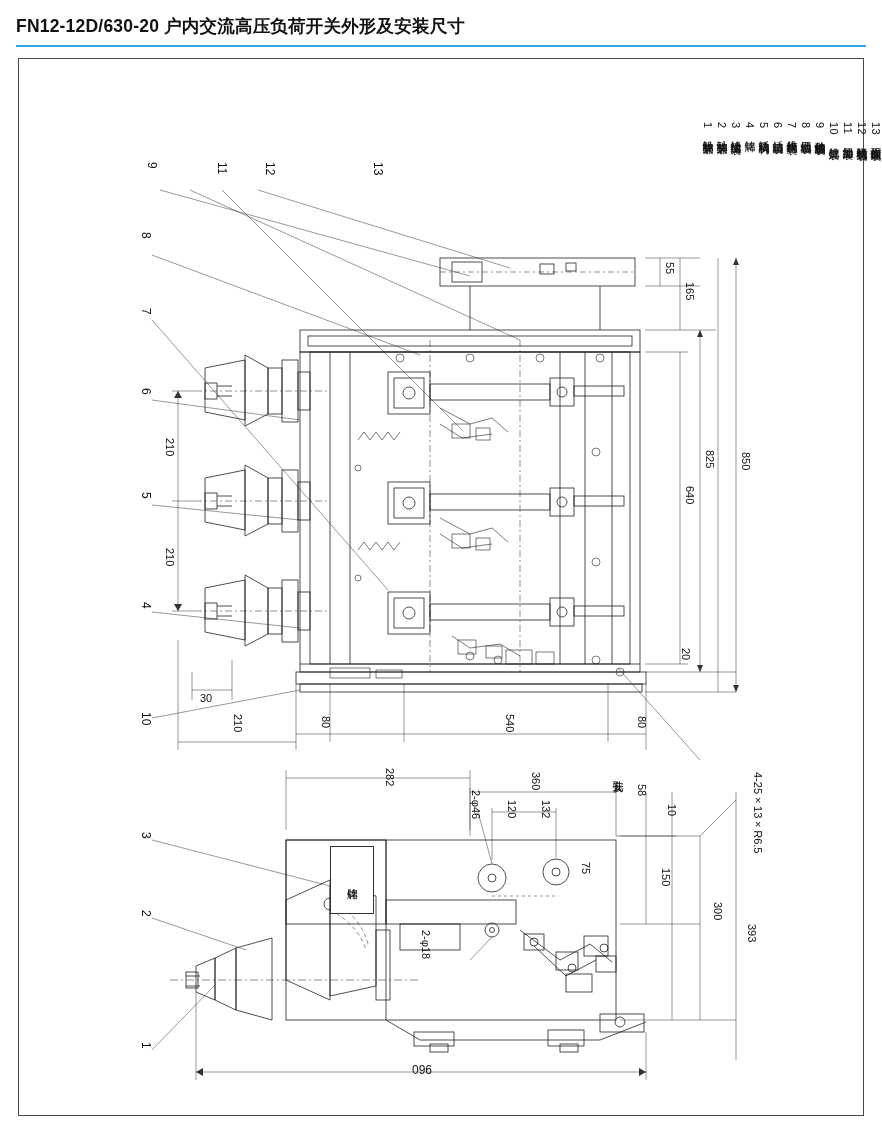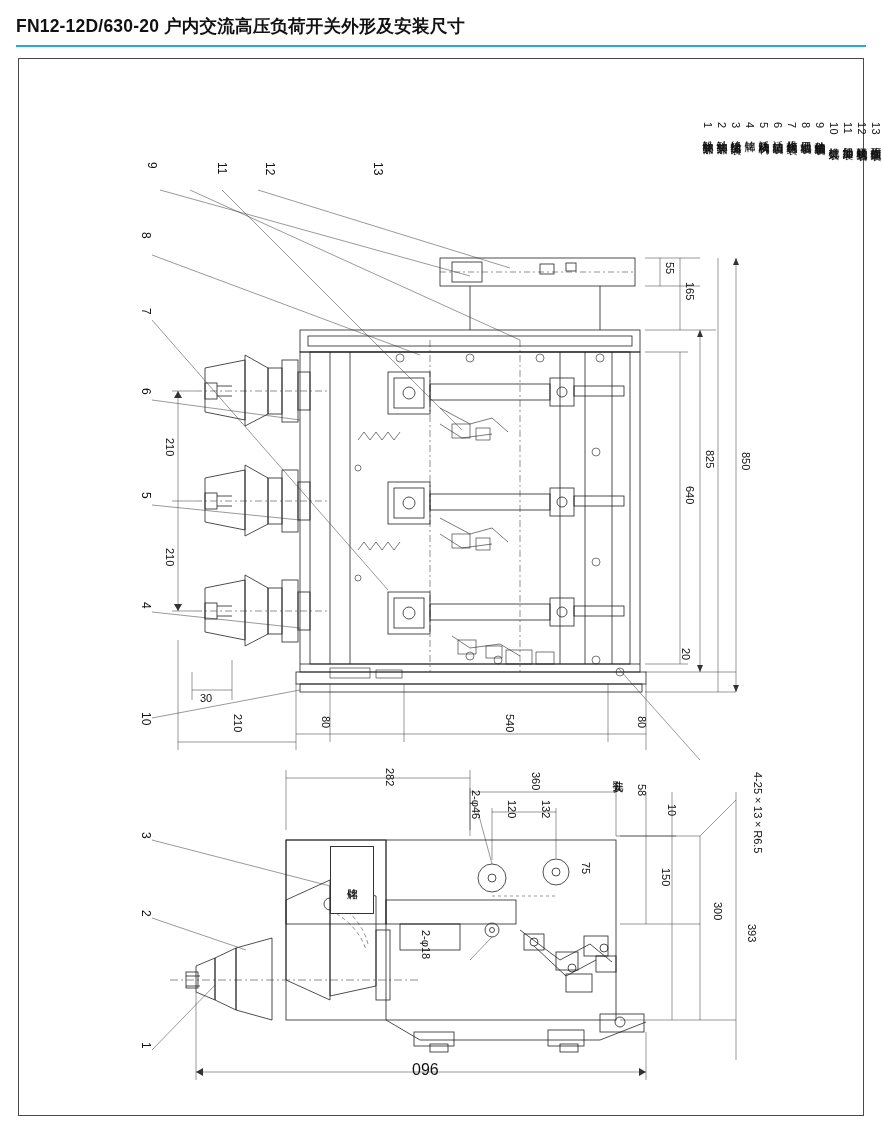--- a/index.html
+++ b/index.html
@@ -438,21 +438,21 @@
 
   <div class="lbl vert" style="left:506px; top:800px;">120</div>
   <div class="lbl vert" style="left:540px; top:800px;">132</div>
   <div class="lbl vert" style="left:666px; top:804px;">10</div>
   <div class="lbl vert" style="left:580px; top:862px;">75</div>
 
   <div class="lbl vert" style="left:660px; top:868px;">150</div>
   <div class="lbl vert" style="left:712px; top:902px;">300</div>
   <div class="lbl vert" style="left:746px; top:924px;">393</div>
 
-  <div class="lbl" style="left:412px; top:1064px; font-size:16px;">096</div>
+  <div class="lbl" style="left:412px; top:1064px; font-size:12px;">096</div>
 
   <div class="lbl vert" style="left:470px; top:790px;">2-φ46</div>
   <div class="lbl vert" style="left:420px; top:930px;">2-φ18</div>
   <div class="lbl vert" style="left:752px; top:772px;">4-25×13×R6.5</div>
   <div class="lbl vert" style="left:612px; top:772px;">安装孔</div>
 
   <div class="mingpai" style="left:330px; top:846px; width:42px; height:66px;">
     <span>铭牌</span>
   </div>
 

